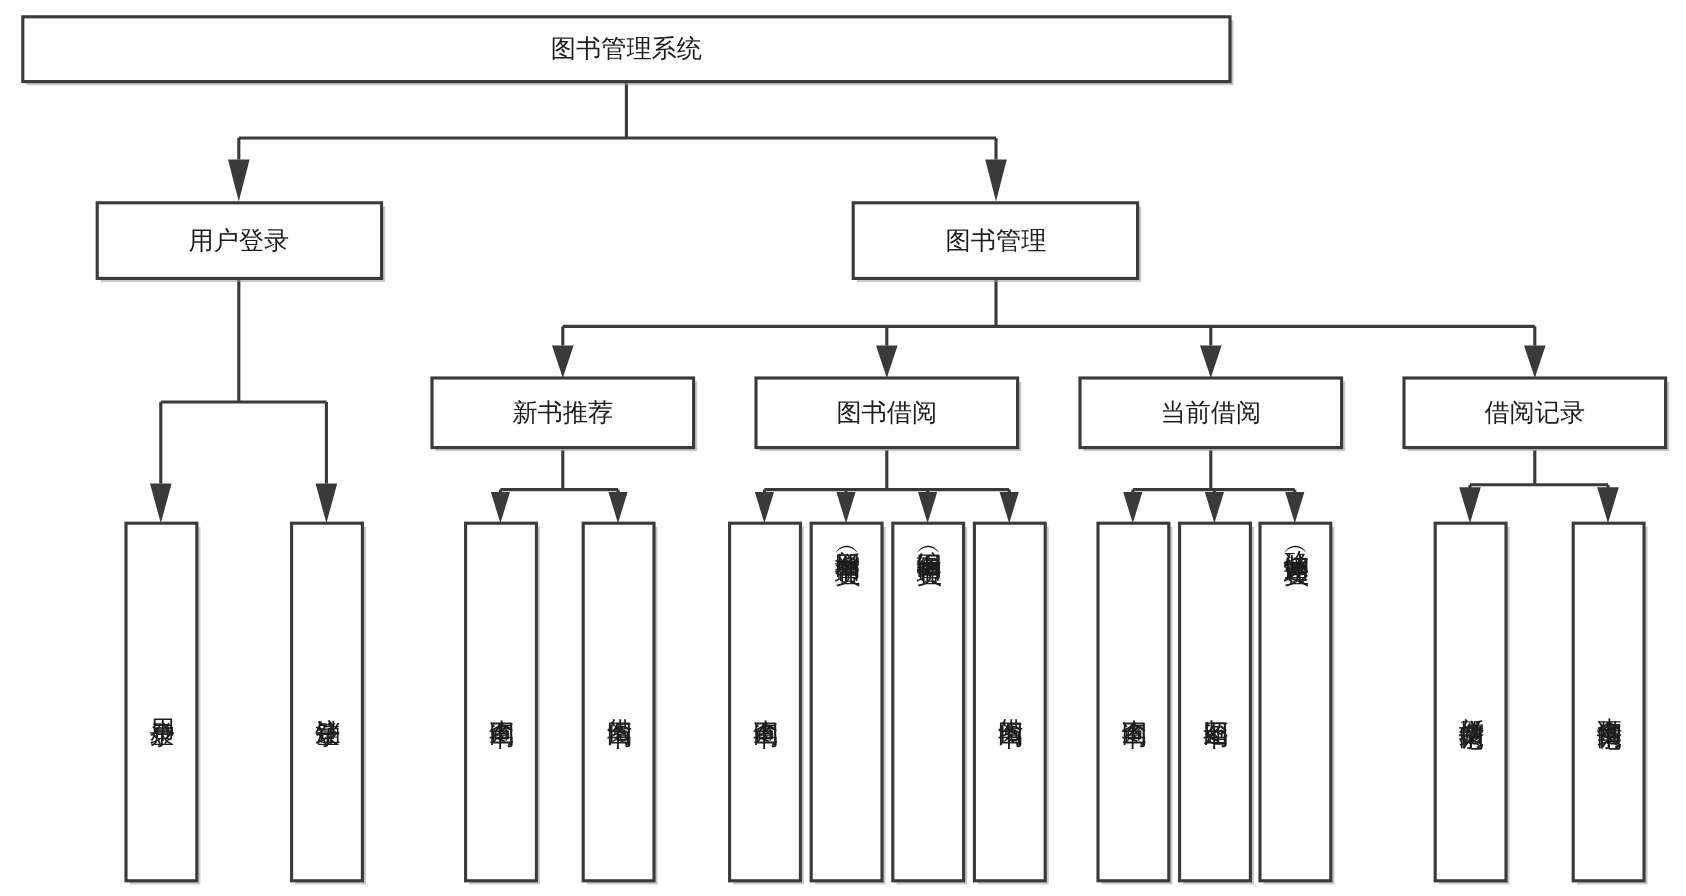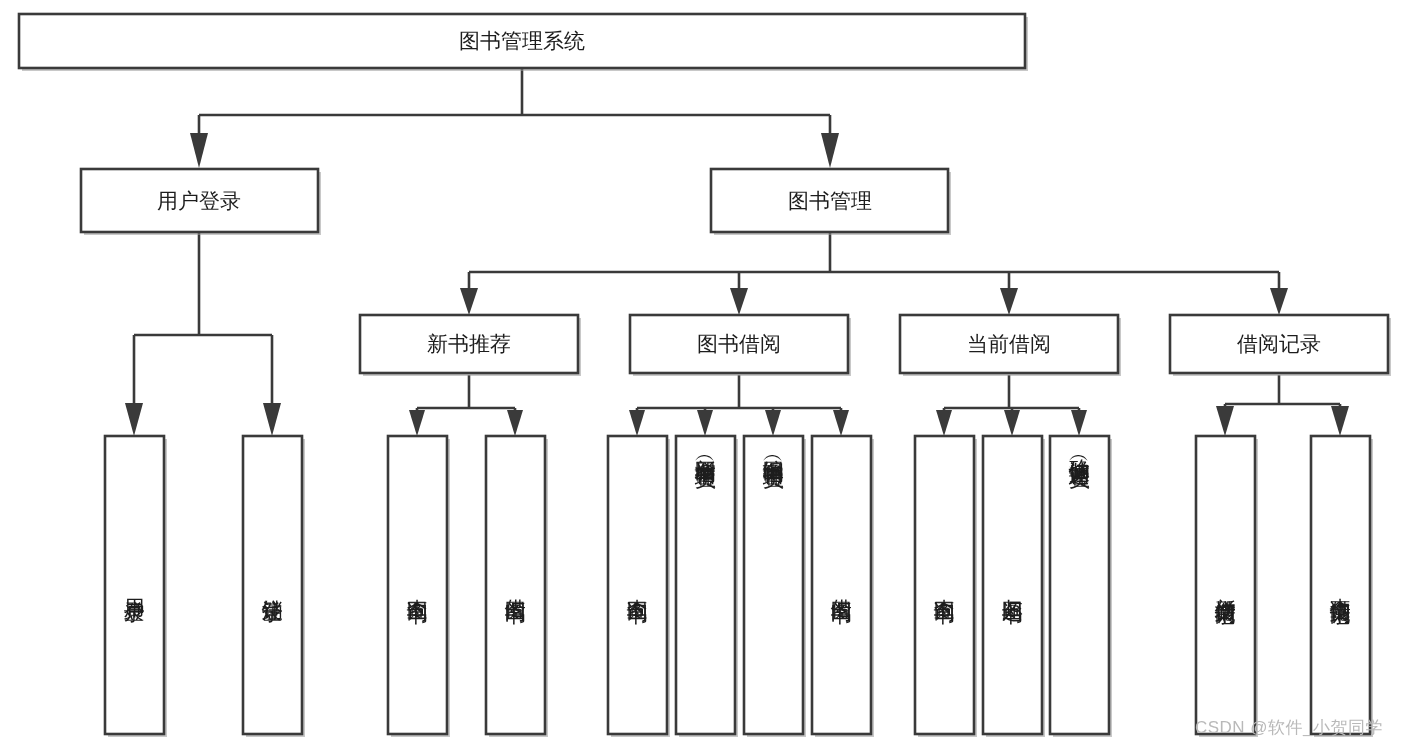--- a/index.html
+++ b/index.html
@@ -264,15 +264,14 @@
     <span class="leaf-label" style="margin-top:6px;">确认归还（管理员）</span>
   </div>
 
   <div class="leaf-label-wrap" style="left:1196px; top:436px; width:59px; height:298px;">
     <span class="leaf-label">新增借阅记录</span>
   </div>
   <div class="leaf-label-wrap" style="left:1311px; top:436px; width:59px; height:298px;">
     <span class="leaf-label">查询借阅记录</span>
   </div>
 
-  <div class="watermark">CSDN @软件_小贺同学</div>
 
 </div>
 
 </body></html>

